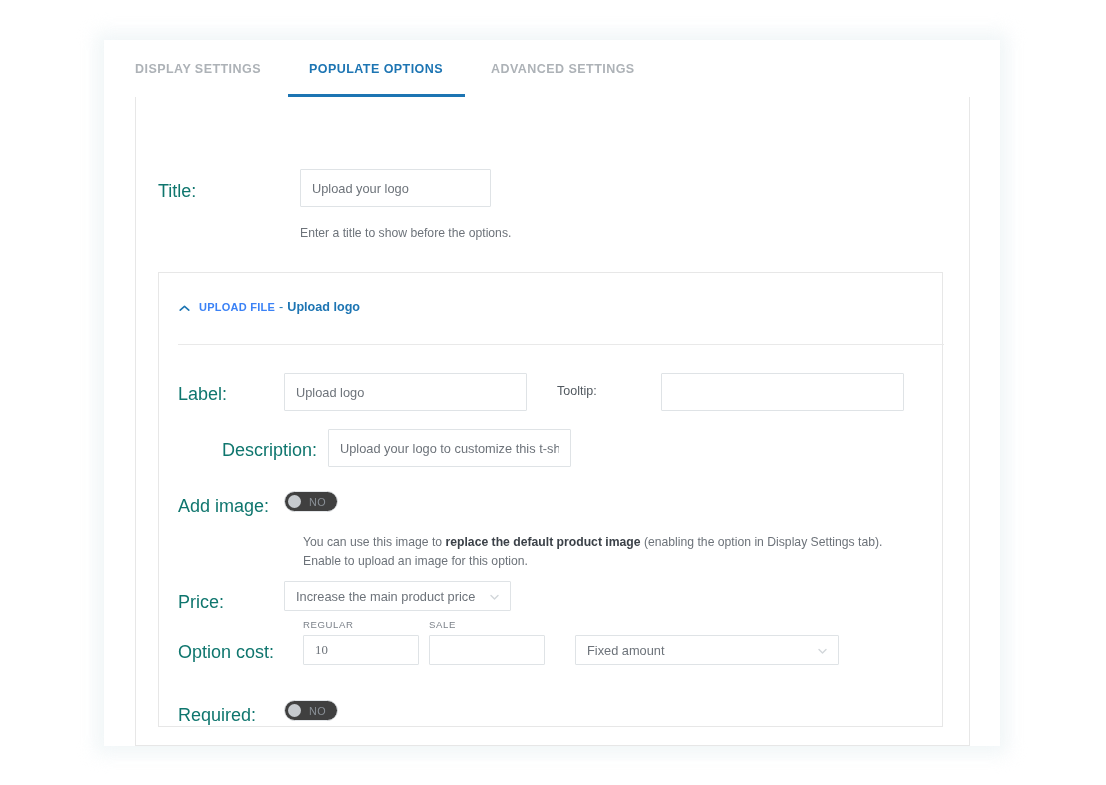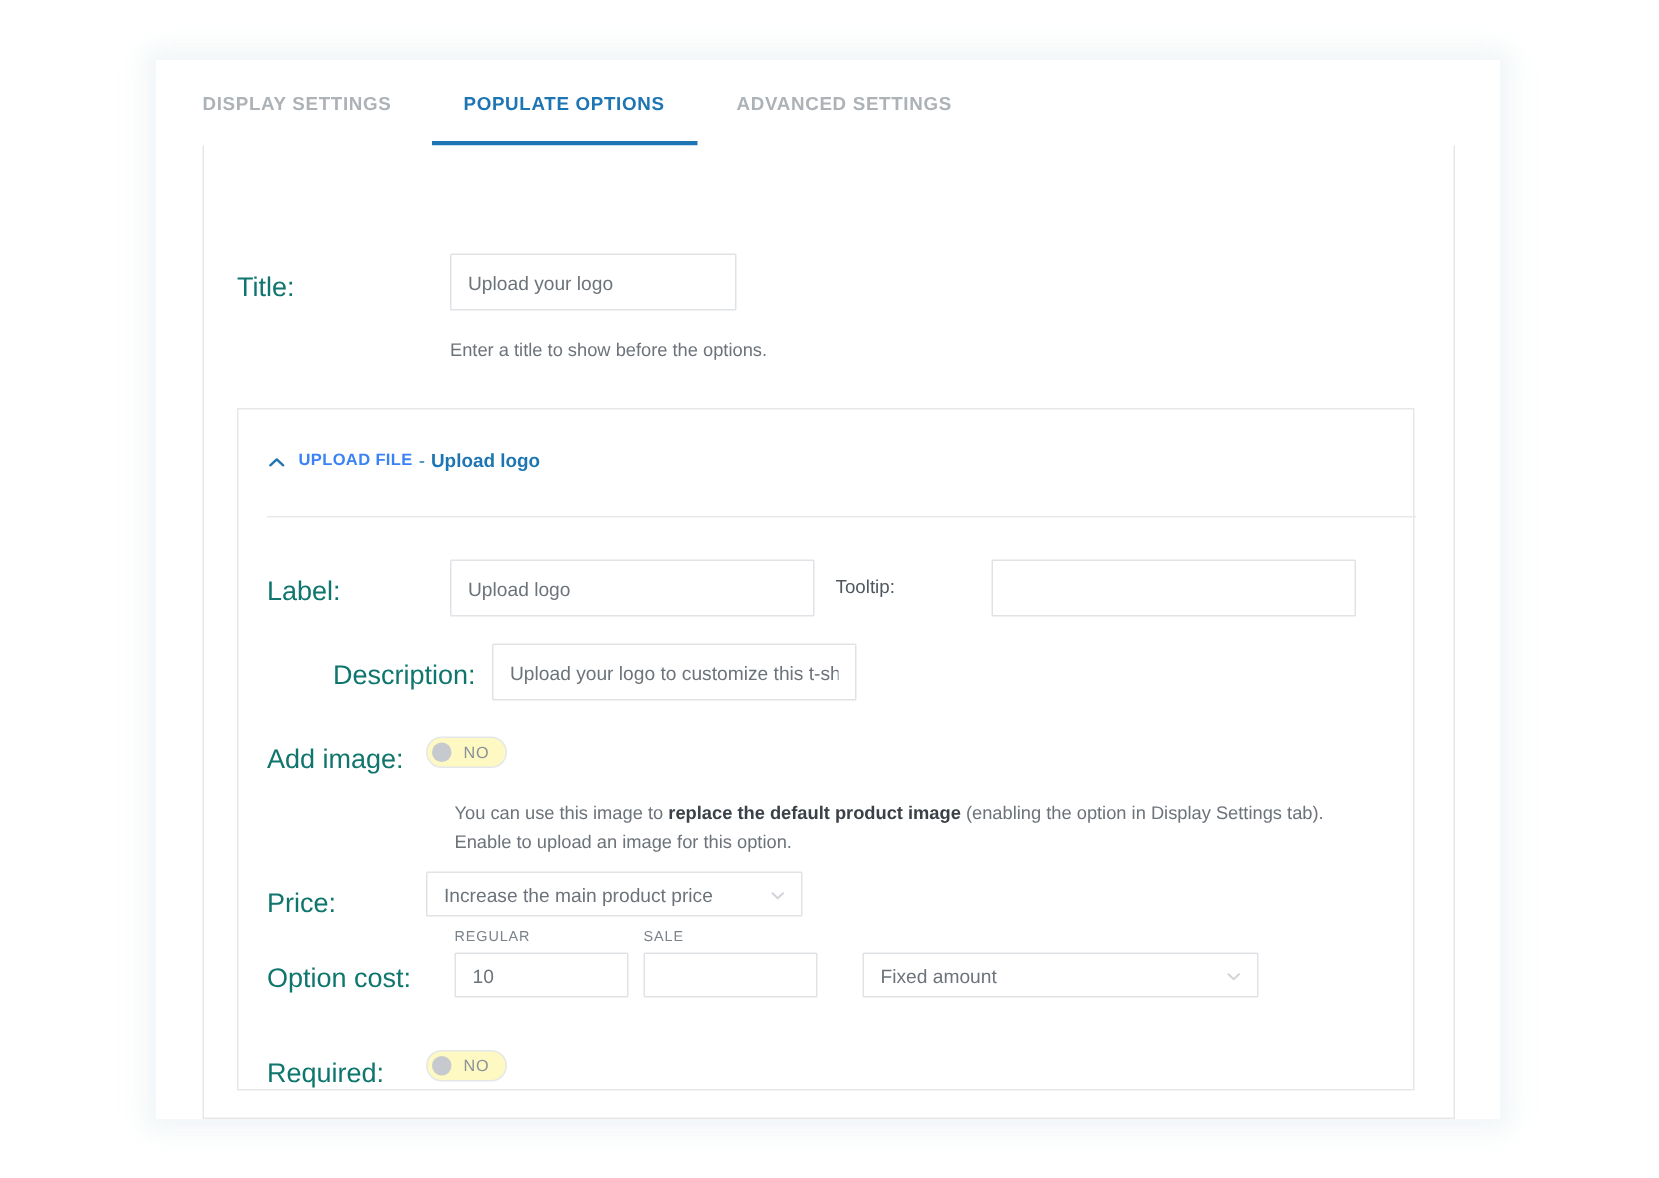--- a/index.html
+++ b/index.html
@@ -163,21 +163,21 @@
   .divider {
     position: absolute;
     left: 19px; top: 71px;
     width: 766px; height: 1px;
     background: #e9e9e9;
   }
 
   
   .lbl-col { width: 106px; }
 
-  .r-label   { left: 19px; top: 100px; gap: 16px; }
+  .r-label   { left: 19px; top: 100px; }
   .r-desc    { left: 19px; top: 156px; margin-left: 44px; }
   .r-addimg  { left: 19px; top: 212px; }
   .r-price   { left: 19px; top: 308px; }
   .r-cost    { left: 19px; top: 345px; }
   .r-req     { left: 19px; top: 421px; }
 
   .r-label .field-label,
   .r-desc .field-label,
   .r-addimg .field-label,
   .r-price .field-label,
@@ -198,21 +198,21 @@
     width: 243px;
   }
 
   
   .toggle {
     display: inline-flex;
     align-items: center;
     height: 21px;
     border: 1px solid #e4e7ea;
     border-radius: 11px;
-    background: #fef9c3;
+    background: #404040;
     padding: 0 11px 0 3px;
     cursor: pointer;
     user-select: none;
     margin-top: 6px;
   }
   .knob {
     width: 13px; height: 13px;
     border-radius: 50%;
     background: #c6cace;
     margin-right: 8px;
@@ -244,21 +244,21 @@
     cursor: pointer;
     user-select: none;
     border-radius: 1px;
   }
   .select .chev {
     position: absolute;
     right: 10px; top: 50%;
     transform: translateY(-50%);
     width: 11px; height: 11px;
   }
-  .sel-price { width: 251px; }
+  .sel-price { width: 227px; }
   .sel-kind  { width: 264px; }
 
   
   .cost-wrap {
     position: absolute;
     left: 125px; top: 0px;
     display: flex;
     align-items: flex-start;
   }
   .cost-field { margin-right: 10px; }
@@ -266,20 +266,21 @@
     font-size: 9.6px;
     color: #7c828a;
     letter-spacing: .6px;
     margin-bottom: 4px;
     height: 13px;
     line-height: 13px;
   }
   .cost-input {
     width: 116px;
     height: 30px;
+    font-family: Liberation Serif, serif;
   }
   .cost-kind-wrap { margin-left: 20px; padding-top: 17px; }
   .r-cost .field-label { padding-top: 24px; }
 </style>
 </head>
 <body>
 
 <div class="stage">
   <div class="panel-glow"></div>
 

